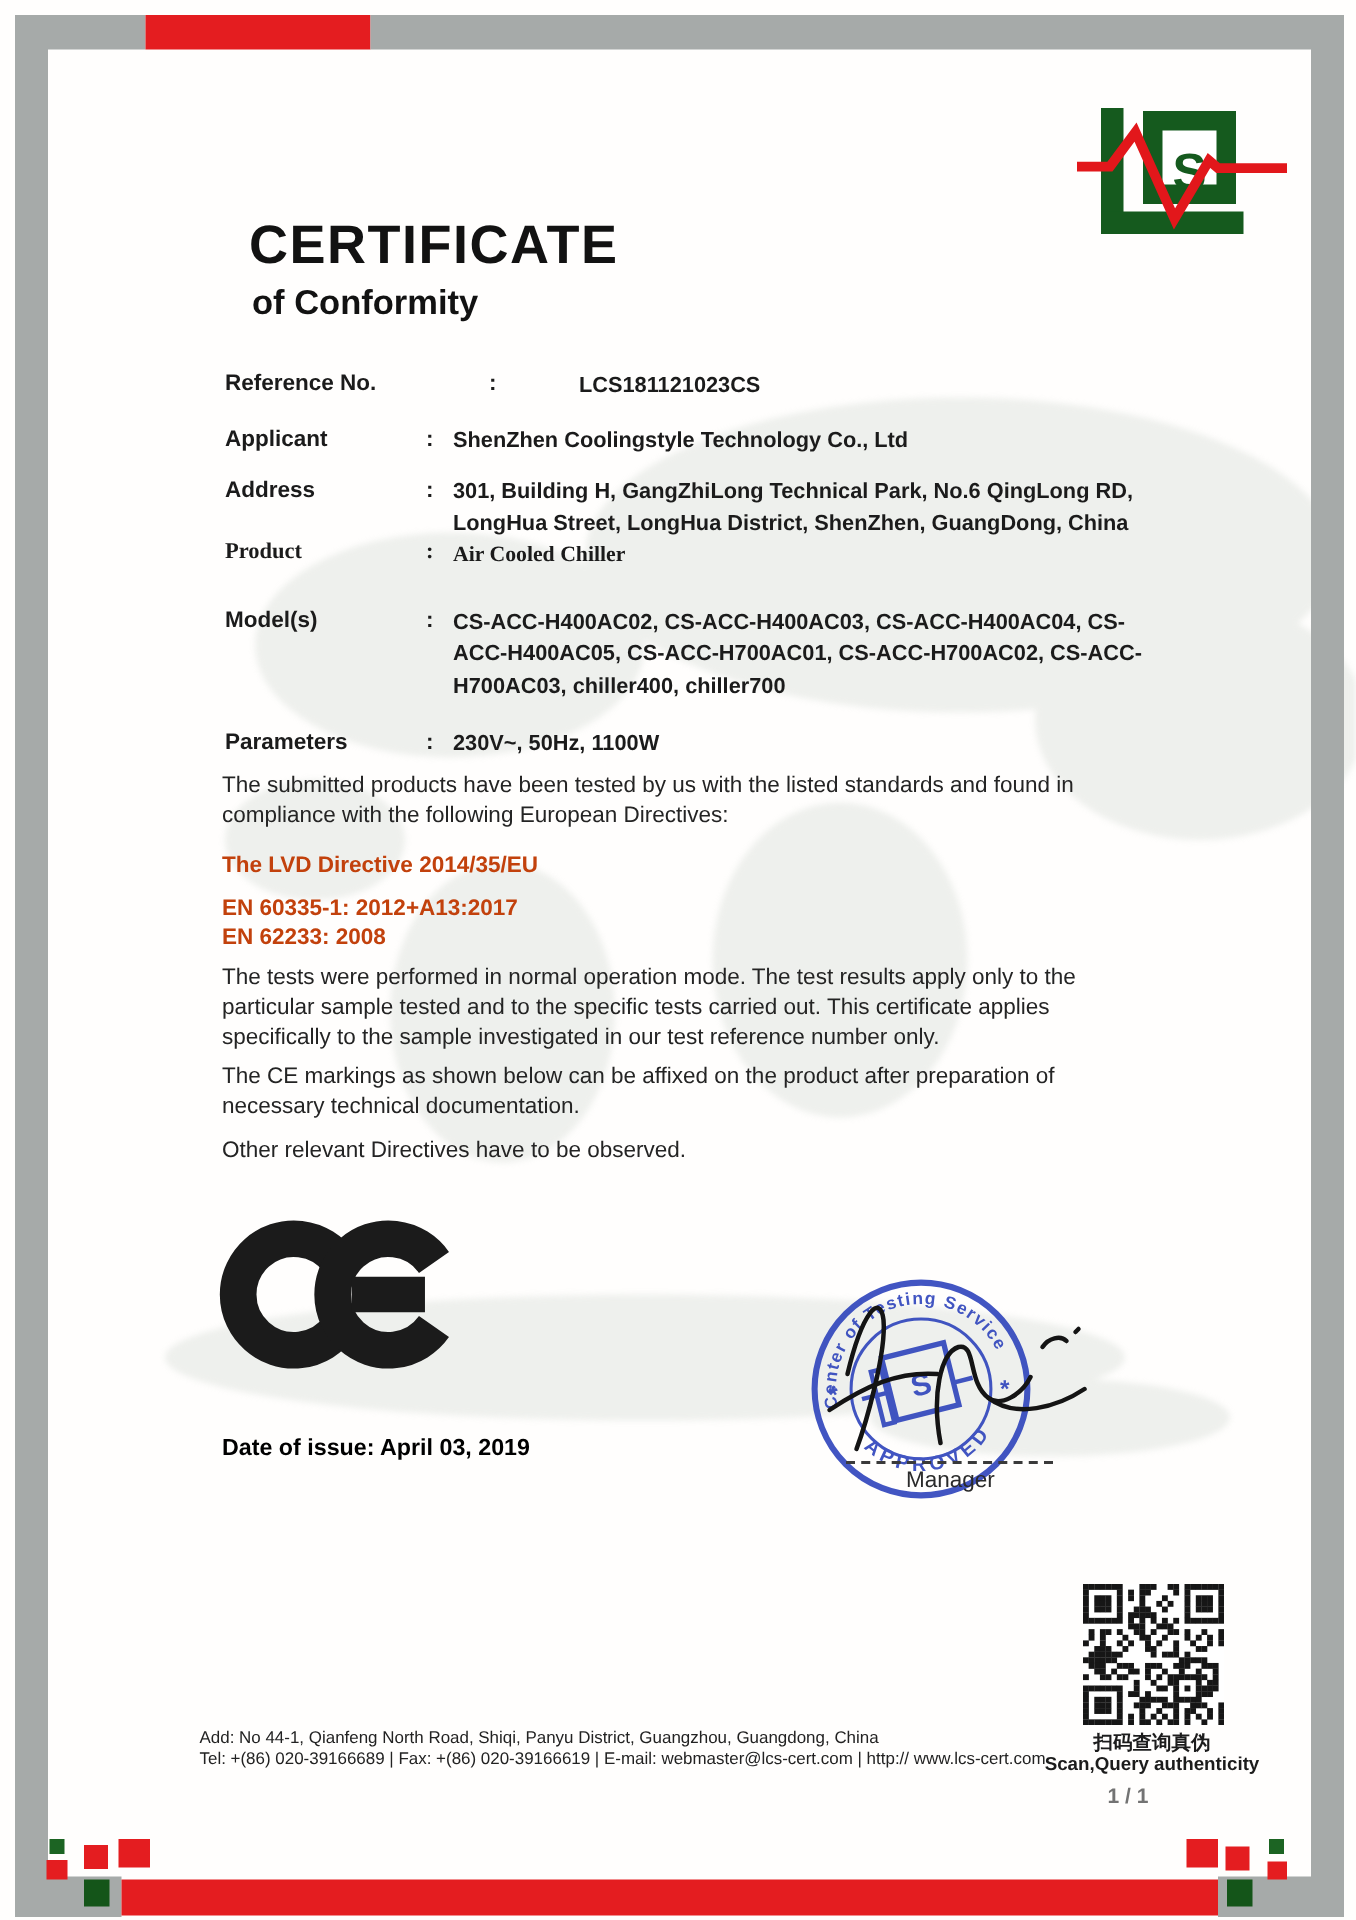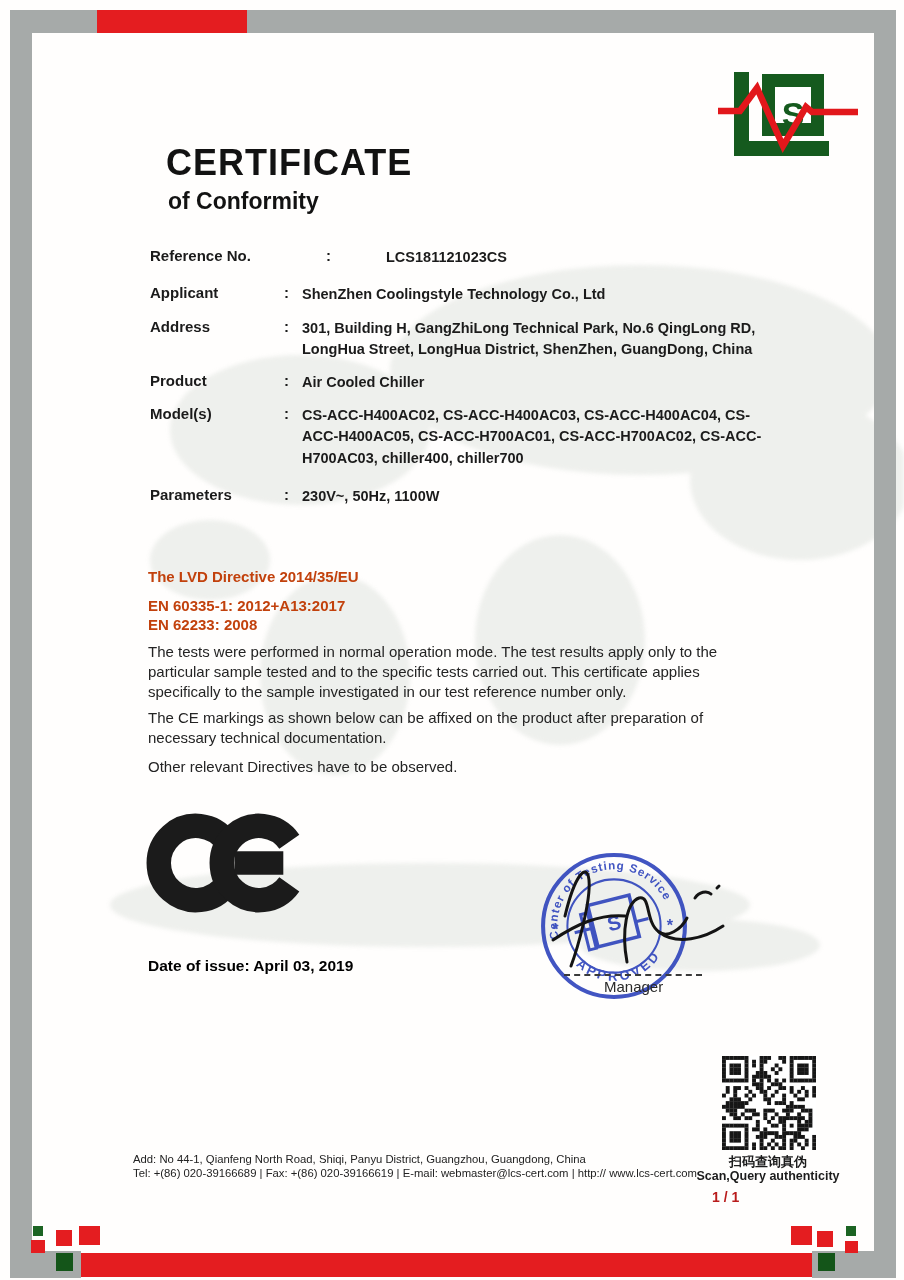--- a/index.html
+++ b/index.html
@@ -41,22 +41,22 @@
   .sig{position:absolute;left:545px;top:852px;z-index:4;}
   .sig-rule{position:absolute;left:564px;top:974px;width:138px;border-top:2px dashed #3a3a3a;z-index:4;}
   .manager{position:absolute;left:604px;top:978px;font-size:15px;color:#2a2a2a;z-index:4;}
 
   
   .qr{position:absolute;left:722px;top:1056px;z-index:2;}
   .qr-cap-cn{position:absolute;left:688px;top:1153px;width:160px;text-align:center;
              font-size:13px;font-weight:bold;color:#1c1c1c;z-index:2;}
   .qr-cap-en{position:absolute;left:688px;top:1169px;width:160px;text-align:center;
              font-size:12.5px;font-weight:bold;color:#1c1c1c;z-index:2;}
-  .page-no{position:absolute;left:712px;top:1189px;width:80px;text-align:left;
-           font-size:14px;font-weight:bold;color:#b91c1c;z-index:2;}
+  .page-no{position:absolute;left:712px;top:1189px;width:80px;text-align:center;
+           font-size:14px;font-weight:bold;color:#737373;z-index:2;}
 
   
   .footer{position:absolute;left:133px;top:1153px;width:580px;font-size:11.3px;line-height:13.6px;color:#222;z-index:2;}
 </style>
 </head>
 <body>
 
 <div class="page">
 
   <svg class="map" width="904" height="1280">
@@ -112,36 +112,37 @@
   <div class="frow" style="top:284px;">
     <span class="flabel">Applicant</span>
     <span class="fsep">:</span>
     <span class="fvalue">ShenZhen Coolingstyle Technology Co., Ltd</span>
   </div>
   <div class="frow" style="top:318px;">
     <span class="flabel">Address</span>
     <span class="fsep">:</span>
     <span class="fvalue">301, Building H, GangZhiLong Technical Park, No.6 QingLong RD, LongHua Street, LongHua District, ShenZhen, GuangDong, China</span>
   </div>
-  <div class="frow" style="top:372px;">
+  <div class="frow" style="top:360px;font-family:Liberation Serif, serif;">
     <span class="flabel">Product</span>
     <span class="fsep">:</span>
     <span class="fvalue">Air Cooled Chiller</span>
   </div>
   <div class="frow" style="top:405px;">
     <span class="flabel">Model(s)</span>
     <span class="fsep">:</span>
     <span class="fvalue">CS-ACC-H400AC02, CS-ACC-H400AC03, CS-ACC-H400AC04, CS-ACC-H400AC05, CS-ACC-H700AC01, CS-ACC-H700AC02, CS-ACC-H700AC03, chiller400, chiller700</span>
   </div>
   <div class="frow" style="top:486px;">
     <span class="flabel">Parameters</span>
     <span class="fsep">:</span>
     <span class="fvalue">230V~, 50Hz, 1100W</span>
   </div>
 
+  <div class="para" style="top:514px;">The submitted products have been tested by us with the listed standards and found in compliance with the following European Directives:</div>
   <div class="para bold" style="top:567px;">The LVD Directive 2014/35/EU</div>
   <div class="para bold standards" style="top:596px;">
     <div>EN 60335-1: 2012+A13:2017</div>
     <div>EN 62233: 2008</div>
   </div>
   <div class="para" style="top:642px;">The tests were performed in normal operation mode. The test results apply only to the particular sample tested and to the specific tests carried out. This certificate applies specifically to the sample investigated in our test reference number only.</div>
   <div class="para" style="top:757px;">Other relevant Directives have to be observed.</div>
   <div class="para" style="top:708px;">The CE markings as shown below can be affixed on the product after preparation of necessary technical documentation.</div>
 
   <svg class="ce" width="158" height="102" viewBox="0 0 168 108">

